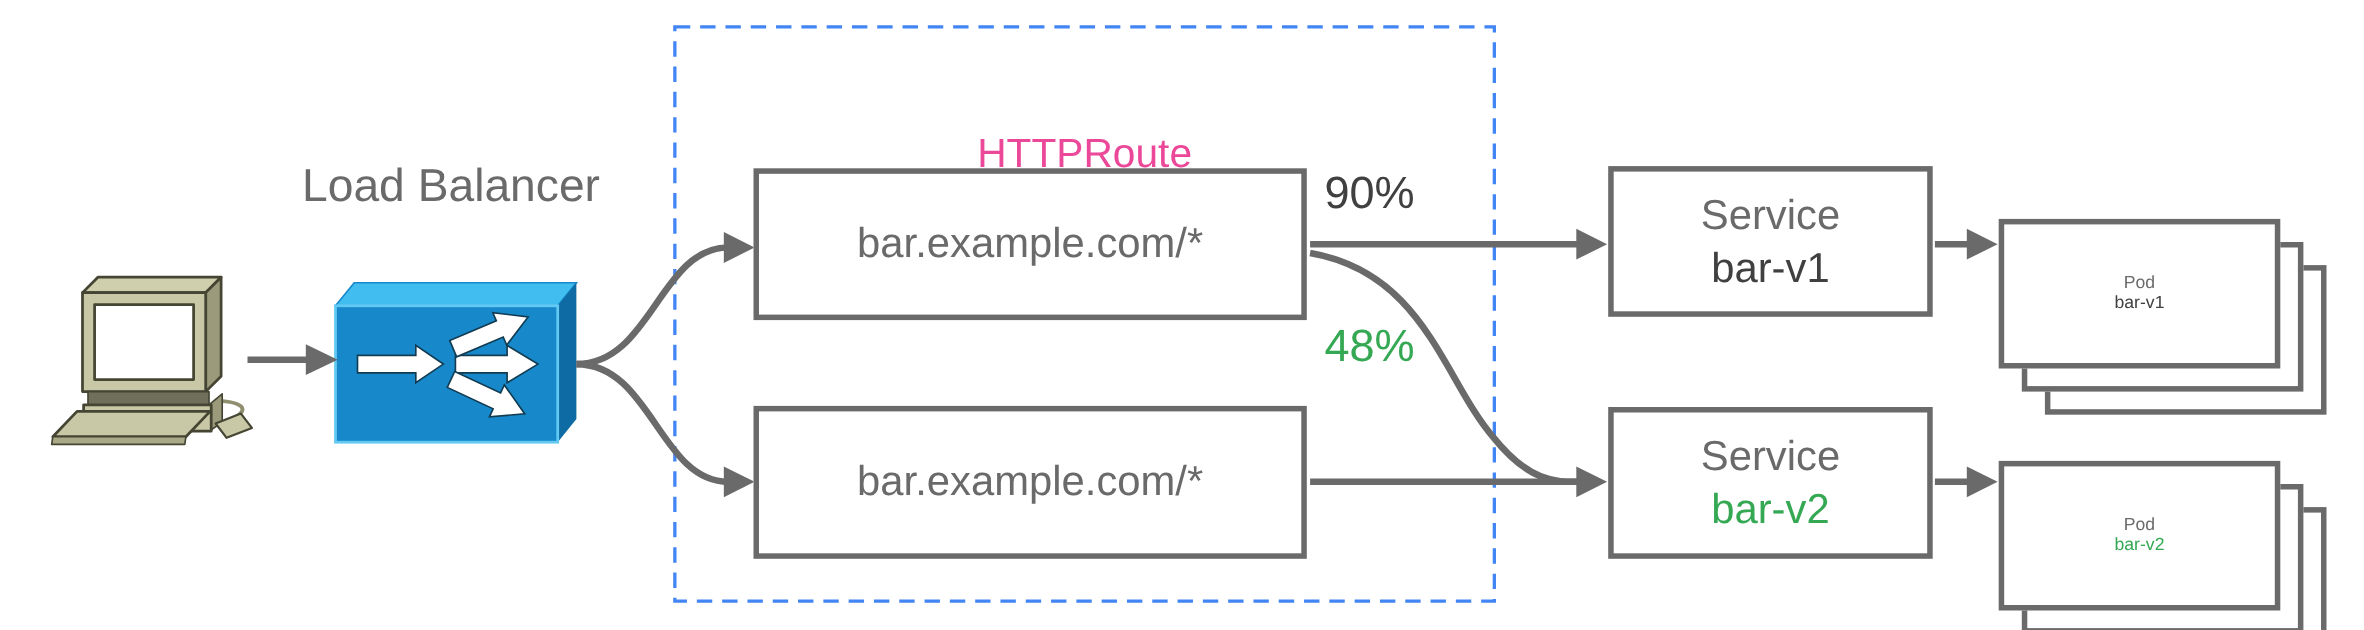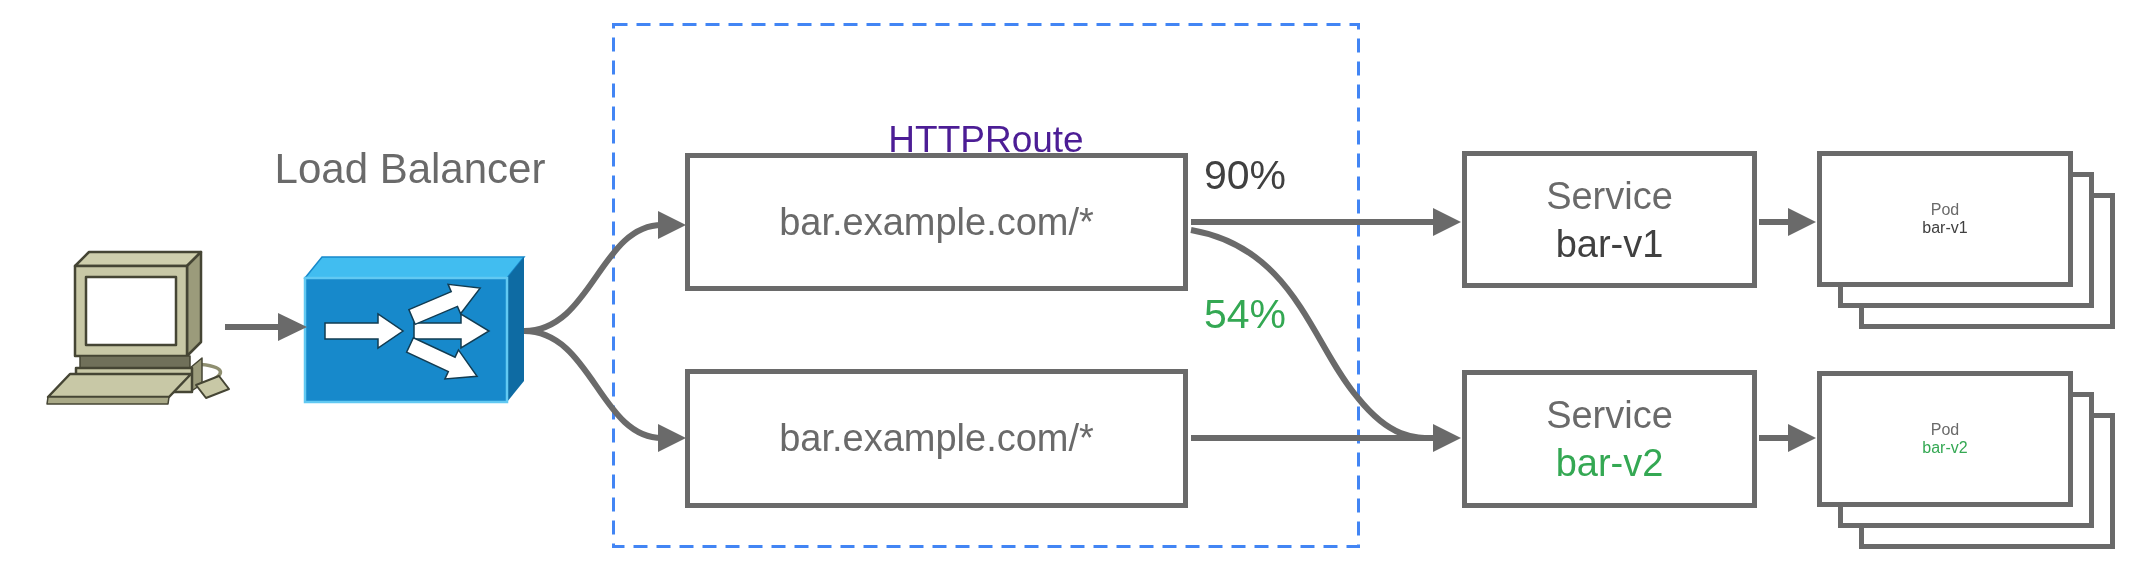--- a/index.html
+++ b/index.html
@@ -6,34 +6,34 @@
   .canvas {
     position:relative; width:2149px; height:573px; background:#ffffff;
     font-family:"Liberation Sans", sans-serif; font-weight:normal; overflow:hidden;
   }
   svg.layer { position:absolute; left:0; top:0; }
   .label { position:absolute; text-align:center; white-space:pre; }
   .t-gray  { color:#6a6a6a; }
   .t-blue  { color:#404040; }
   .t-green { color:#34a853;text-align:right; }
   .lb-label { font-size:42px; line-height:46px; }
-  .group-title { font-size:37px; line-height:46px; color:#4c1d95; }
+  .group-title { font-size:37px; line-height:46px; color:#ec4899; }
   .pct { font-size:41px; line-height:46px; }
   .node {
     position:absolute; background:#ffffff; border:5px solid #6a6a6a;
     box-sizing:border-box; display:flex; flex-direction:column;
     align-items:center; justify-content:center; text-align:center;
   }
   .node .line { font-size:38px; line-height:48px; }
   .rule .line { line-height:47px;text-align:right; }
   .pod-stack { position:absolute; }
   .pod-layer {
     position:absolute; width:256px; height:136px; background:#ffffff;
     border:5px solid #6a6a6a; box-sizing:border-box;
-    display:flex; flex-direction:column; align-items:center; justify-content:center; text-align:center;
+    display:flex; flex-direction:column; align-items:center; justify-content:center; text-align:center;margin-top:48px;
   }
 </style>
 </head>
 <body>
 
 <div class="canvas">
 
   <svg class="layer" width="2149" height="573" viewBox="0 0 2149 573">
 
     <g stroke="#454534" stroke-width="2.5" stroke-linejoin="round">
@@ -94,21 +94,21 @@
 
   <div class="node rule" style="left:685px; top:153px; width:503px; height:138px;">
     <div class="line t-gray">bar.example.com/*</div>
   </div>
 
   <div class="node rule" style="left:685px; top:369px; width:503px; height:139px;">
     <div class="line t-gray">bar.example.com/*</div>
   </div>
 
   <div class="label pct t-blue" style="left:1204px; top:152px; width:120px; text-align:left;">90%</div>
-  <div class="label pct t-green" style="left:1204px; top:291px; width:120px; text-align:left;">54%</div>
+  <div class="label pct t-green" style="left:1204px; top:291px; width:120px; text-align:left;">48%</div>
 
   <div class="node" style="left:1462px; top:151px; width:295px; height:137px;">
     <div class="line t-gray">Service</div>
     <div class="line t-blue">bar-v1</div>
   </div>
 
   <div class="node" style="left:1462px; top:370px; width:295px; height:138px;">
     <div class="line t-gray">Service</div>
     <div class="line t-green">bar-v2</div>
   </div>

